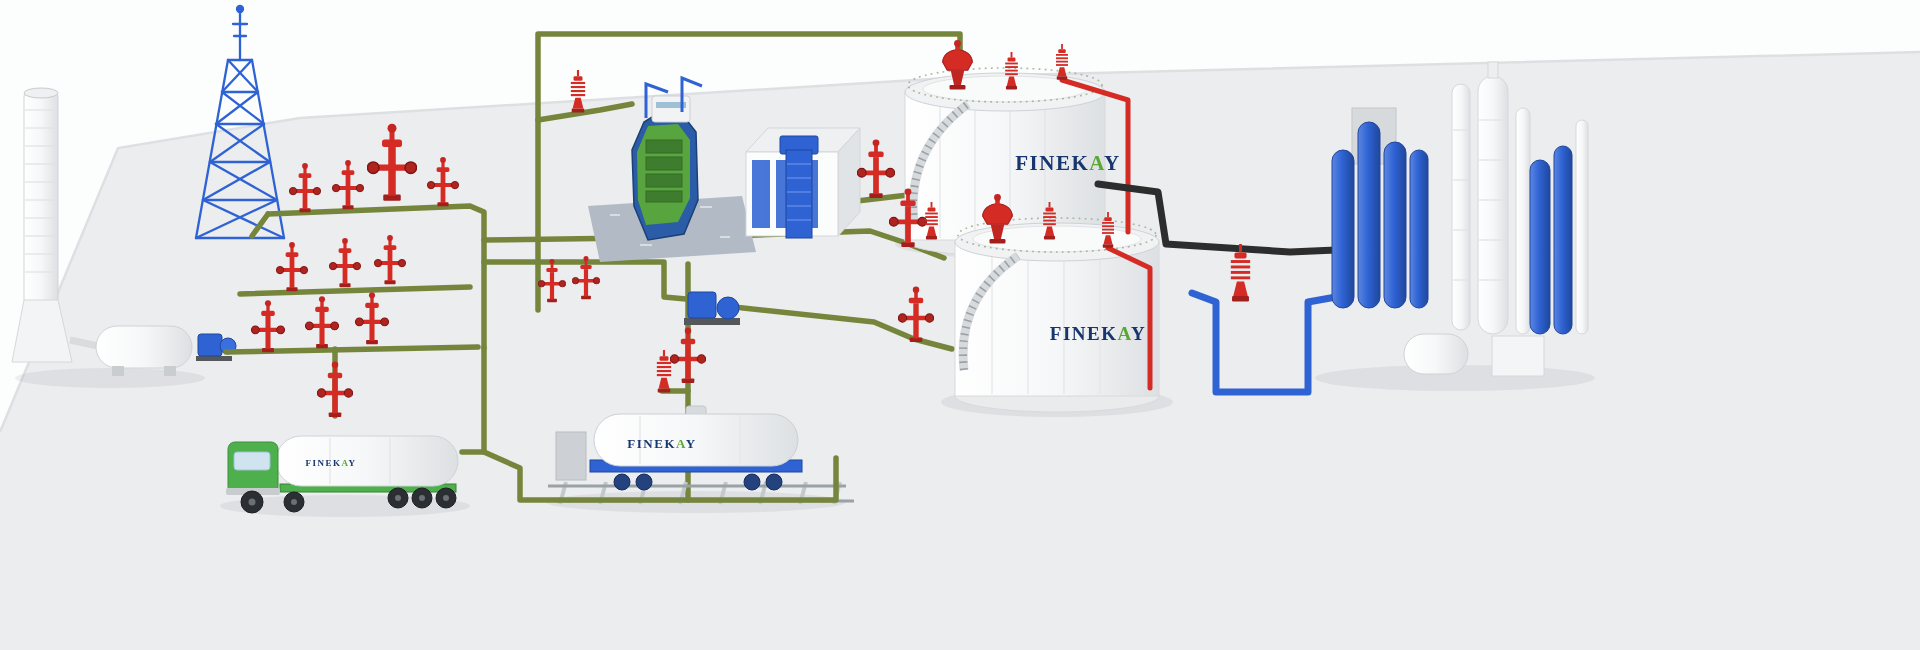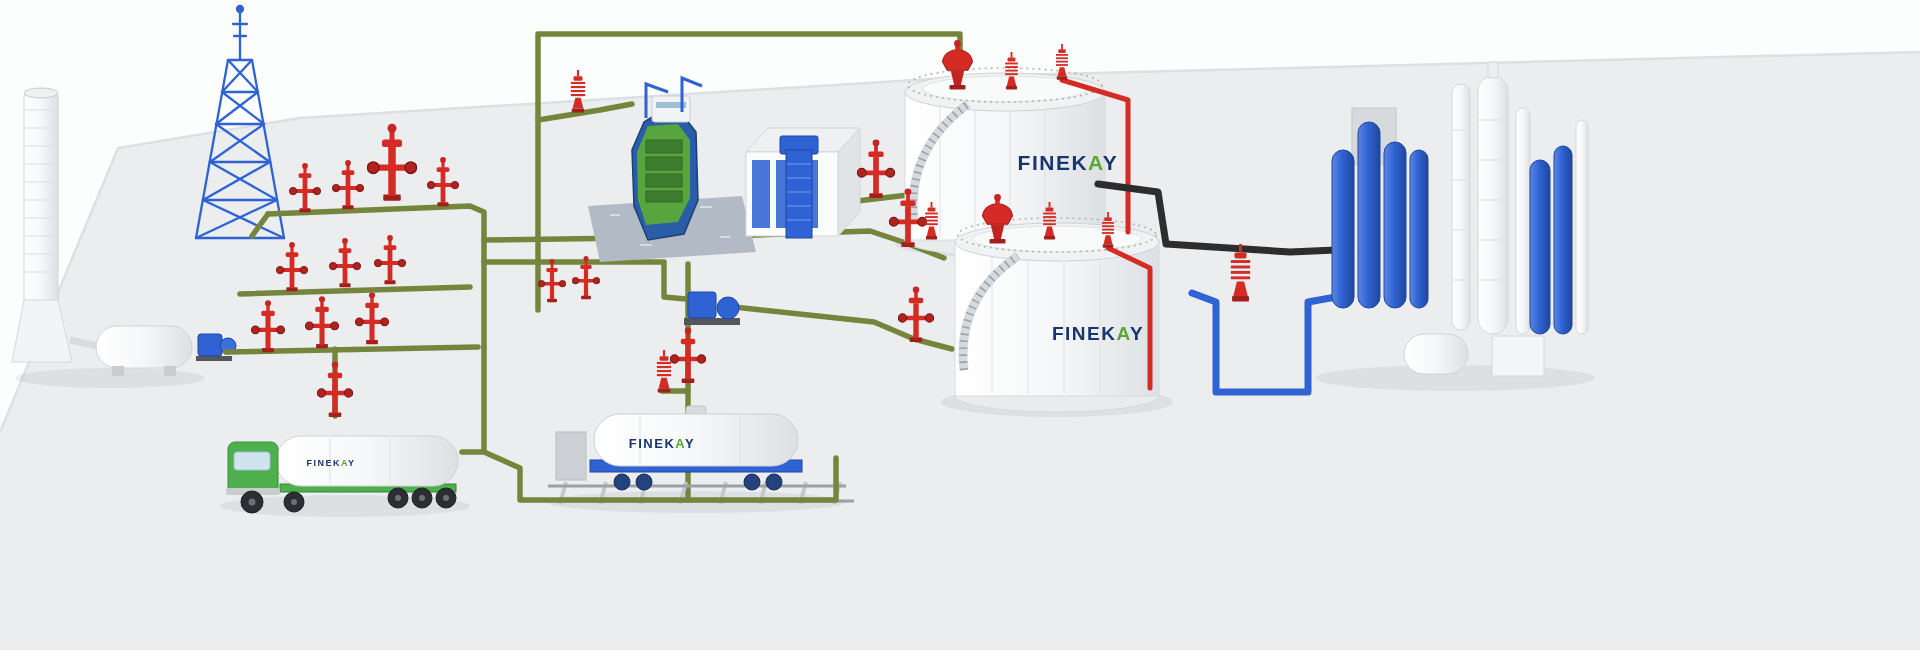--- a/index.html
+++ b/index.html
@@ -8,21 +8,21 @@
     --machine-blue:#2f63d4;
     --brand-navy:#17356e;
     --brand-green:#58a832;
     --black-pipe:#2d2d2d;
     --ground:#ebedef;
     --truck-green:#4db04d;
   }
   html,body{margin:0;padding:0;background:#fcfdfd;}
   .stage{
     width:1920px;height:650px;overflow:hidden;position:relative;
-    font-family:Liberation Sans, sans-serif;background:#fcfdfd;
+    font-family:Liberation Serif, serif;background:#fcfdfd;
   }
   svg{display:block;}
   .pg{stroke:var(--pipe-green);stroke-width:5.5;fill:none;stroke-linejoin:round;stroke-linecap:round;}
   .bp{stroke:var(--black-pipe);stroke-width:7;fill:none;stroke-linejoin:round;stroke-linecap:round;}
   .bl{stroke:var(--machine-blue);stroke-width:7;fill:none;stroke-linejoin:round;stroke-linecap:round;}
   .rp{stroke:var(--valve-red);stroke-width:5;fill:none;stroke-linejoin:round;stroke-linecap:round;}
   .lat{stroke:var(--machine-blue);stroke-width:2.3;fill:none;stroke-linecap:round;}
   .logo{font-weight:bold;letter-spacing:1.5px;fill:var(--brand-navy);}
   .logo .leaf{fill:var(--brand-green);}
   .seam{stroke:#e3e5e7;stroke-width:1.2;}

